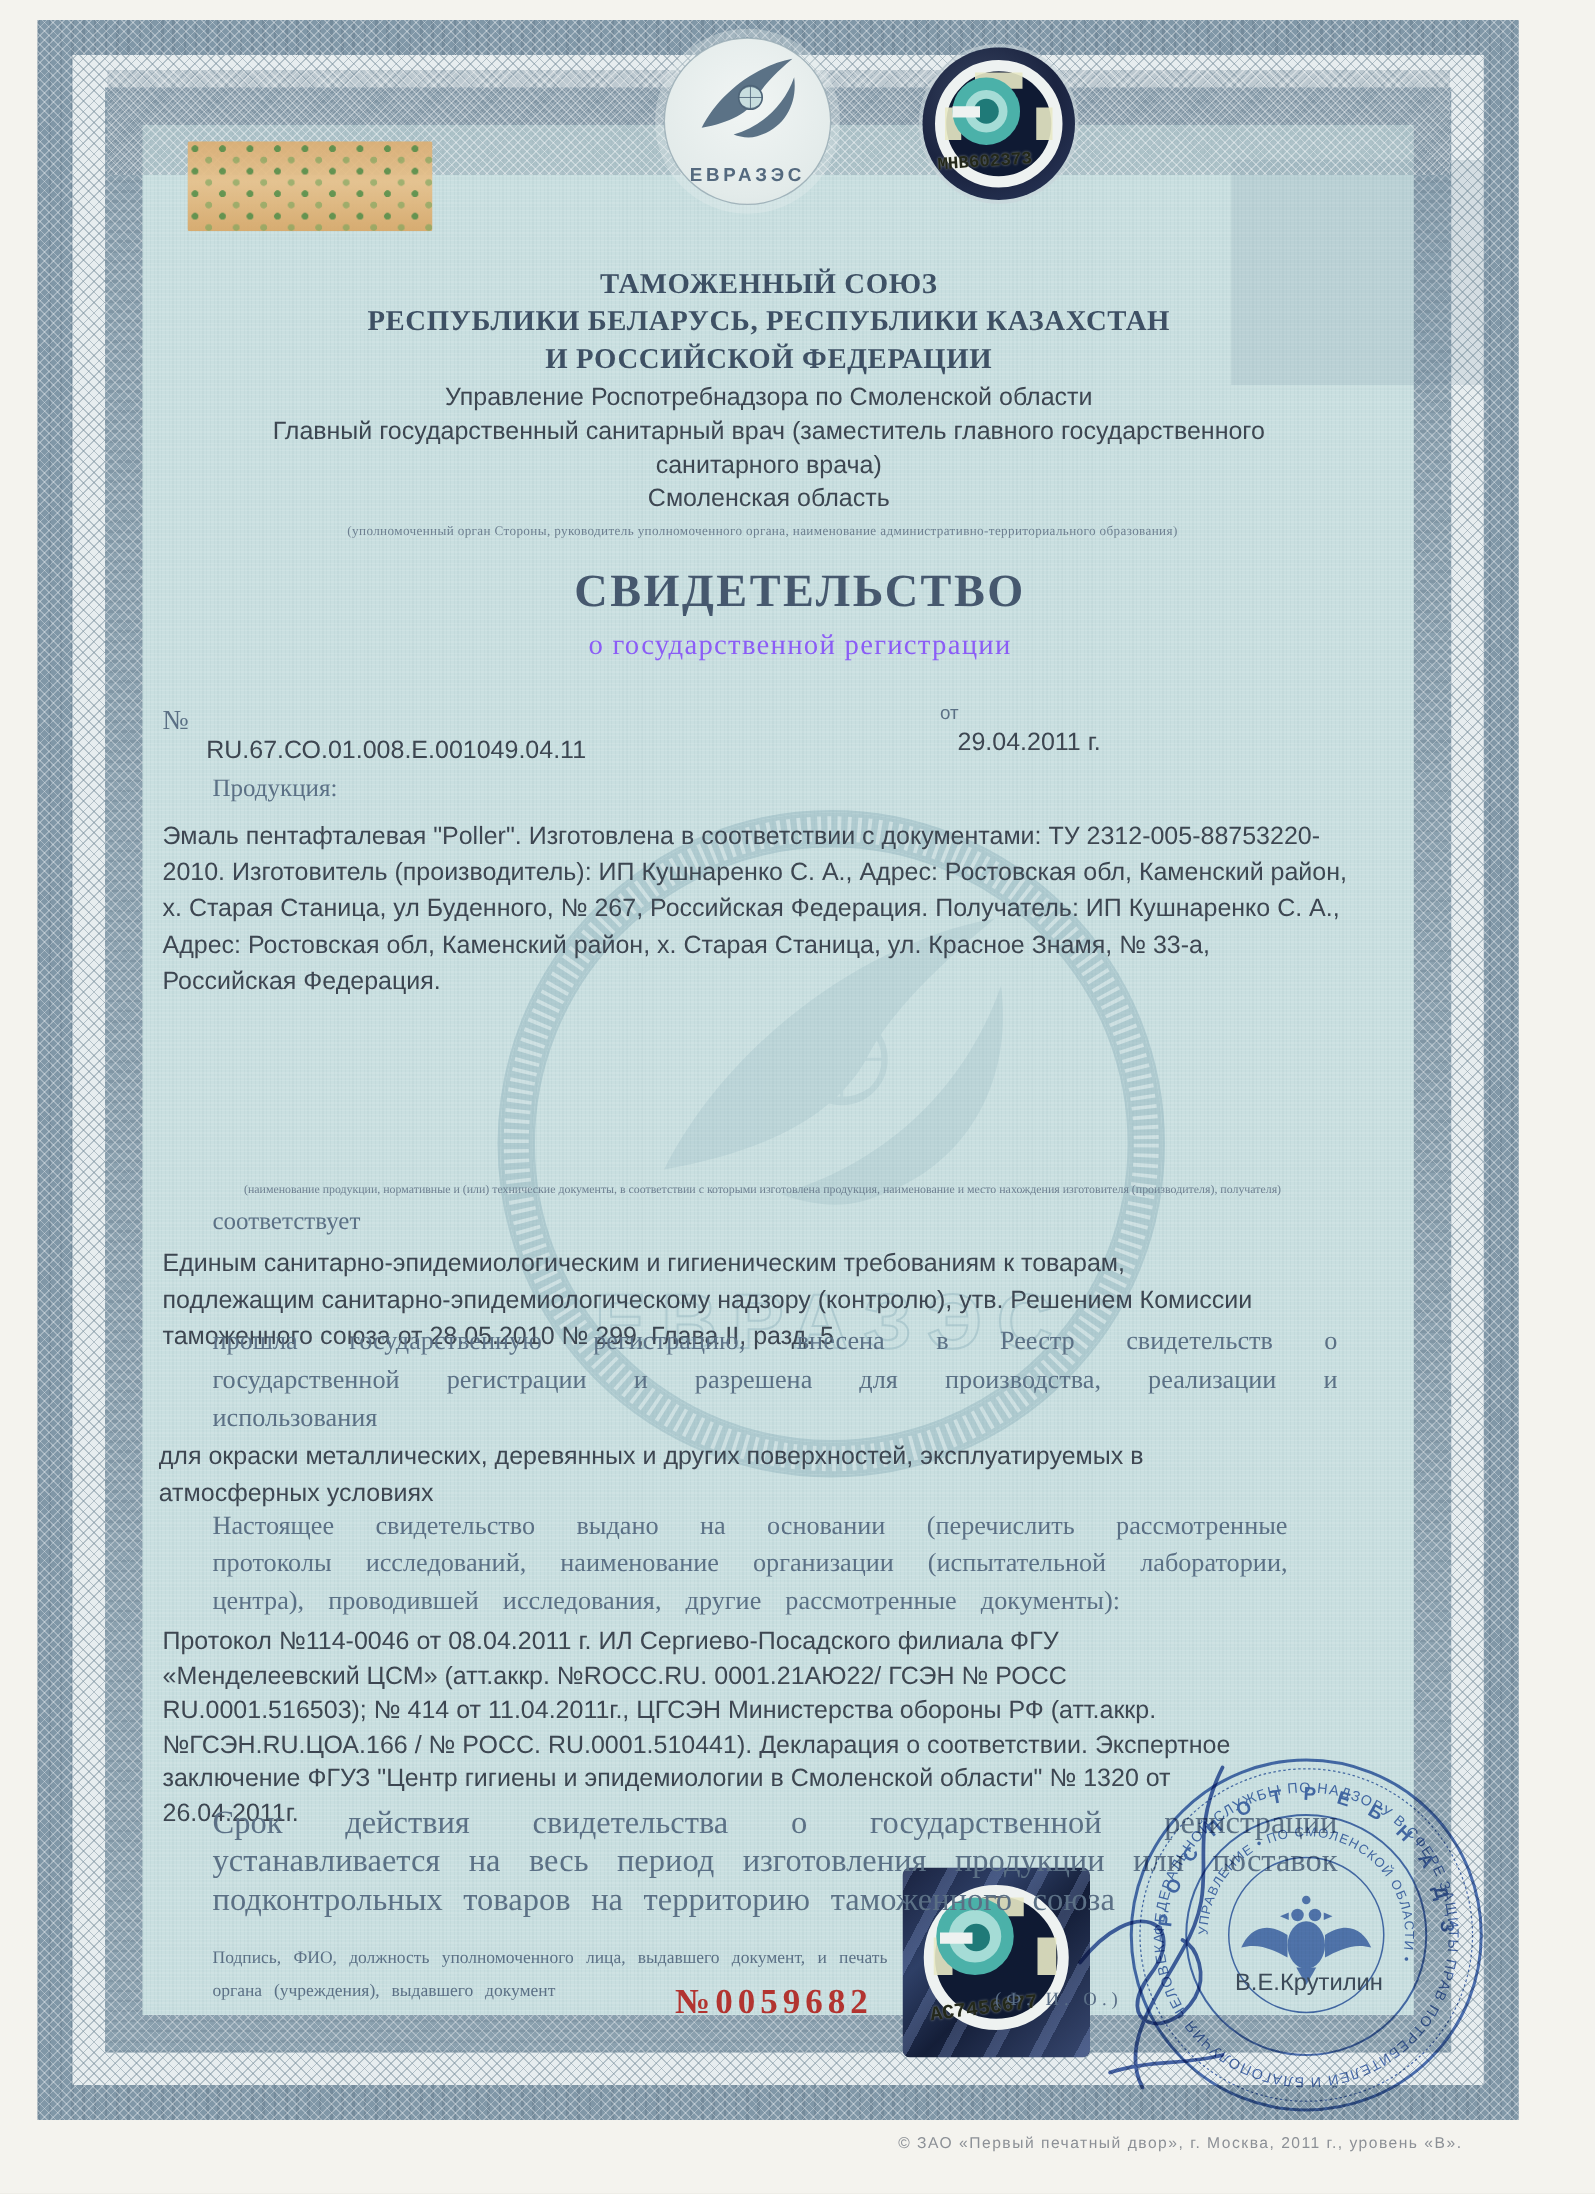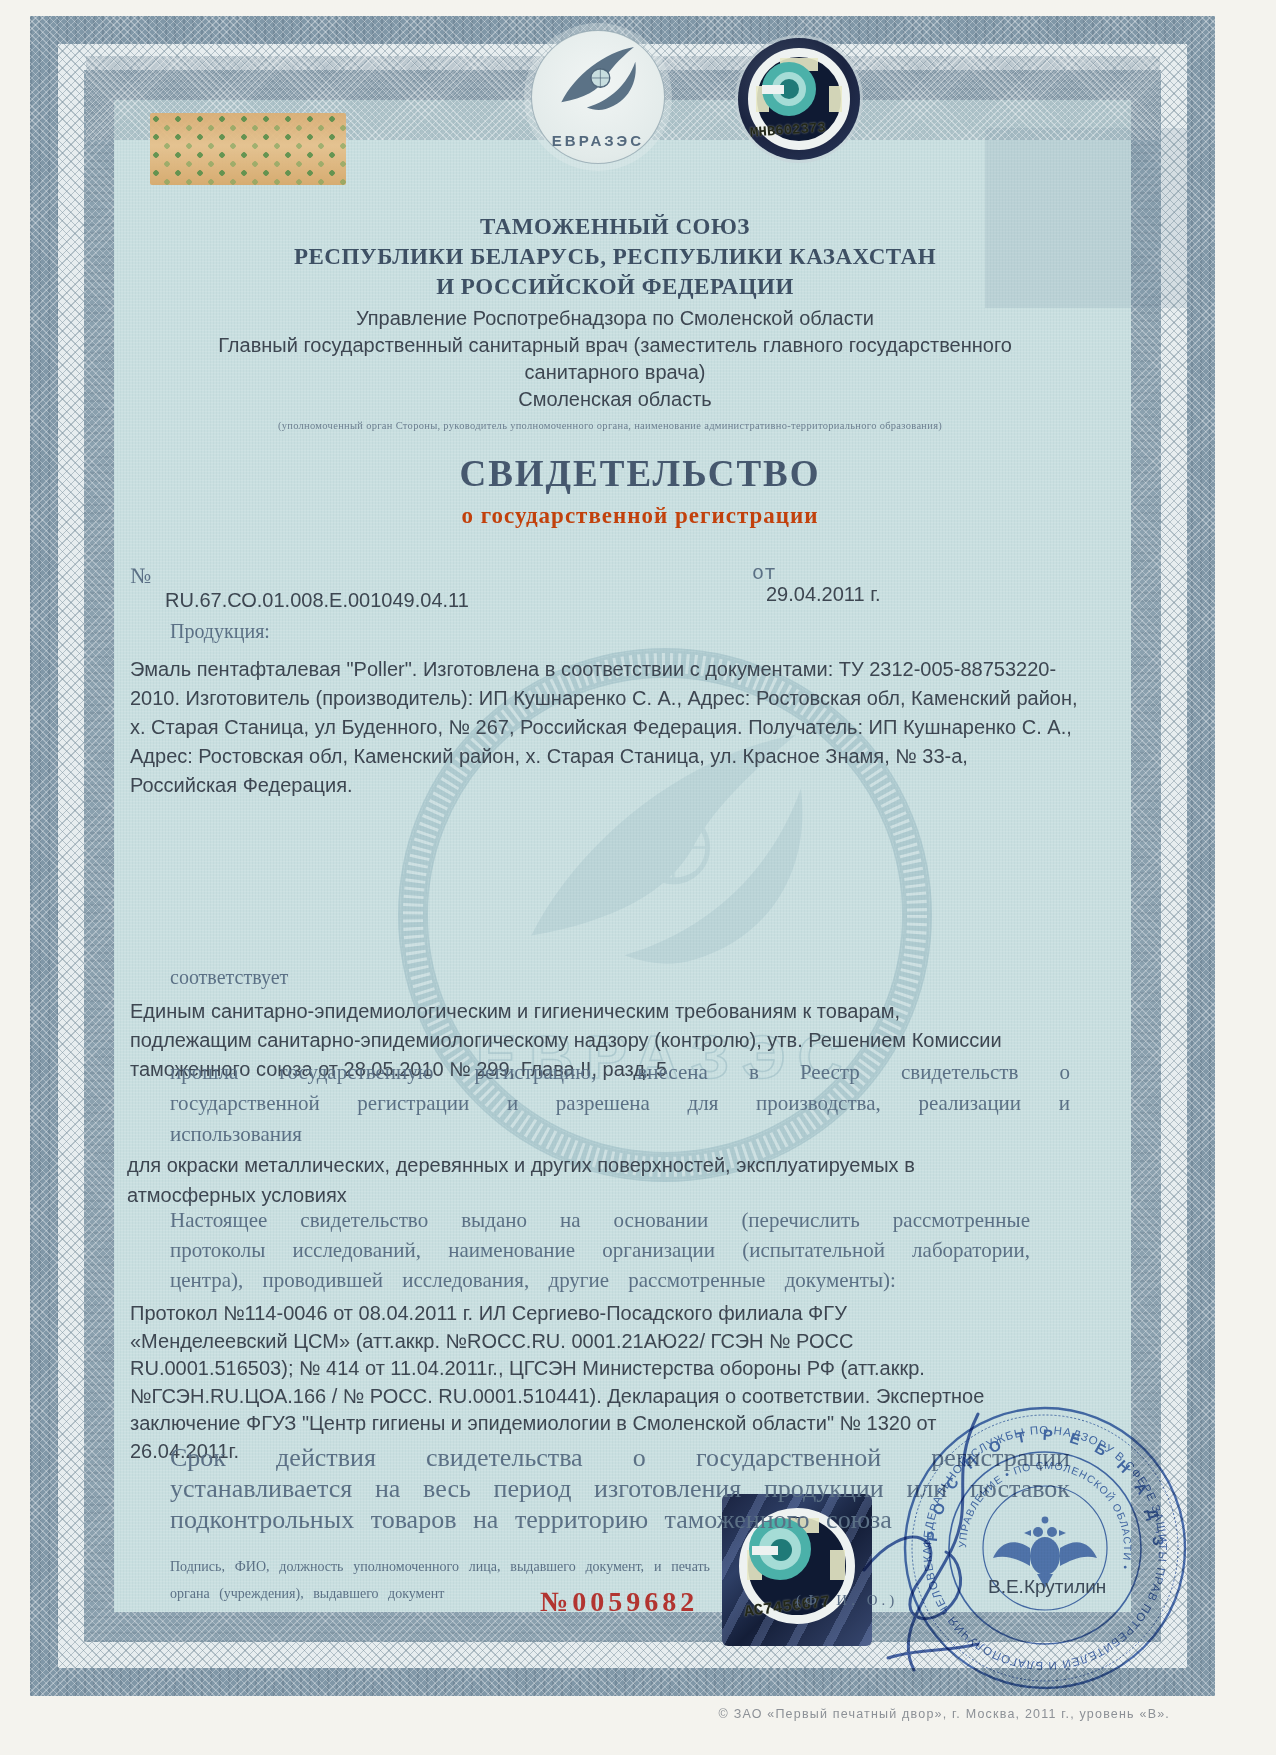--- a/index.html
+++ b/index.html
@@ -89,26 +89,26 @@
     font-size:23px;line-height:30px;letter-spacing:.5px;}
   #authority-block{left:175px;top:305px;width:880px;text-align:center;
     font-size:20px;line-height:27px;}
   #authority-note{left:160px;top:420px;width:900px;text-align:center;
     font-family:"Liberation Serif",serif;font-size:10.5px;color:#6d7f90;letter-spacing:.3px;}
 
   #title-main{left:140px;top:452px;width:1000px;text-align:center;
     font-family:"Liberation Serif",serif;font-weight:bold;font-size:37px;
     letter-spacing:2px;color:#46586e;}
   #title-sub{left:140px;top:503px;width:1000px;text-align:center;
-    font-family:"Liberation Serif",serif;font-weight:bold;font-size:23px;
-    letter-spacing:1px;color:#c2410c;}
+    font-family:"Liberation Serif",serif;font-weight:normal;font-size:23px;
+    letter-spacing:1px;color:#8b5cf6;}
 
   #num-label{left:130px;top:563px;font-family:"Liberation Serif",serif;font-size:22px;color:#5b7085;}
   #num-value{left:165px;top:589px;font-size:20px;}
-  #date-label{left:752px;top:562px;font-family:Liberation Mono, monospace;font-size:20px;color:#5b7085;}
+  #date-label{left:752px;top:562px;font-family:Liberation Sans, sans-serif;font-size:15px;color:#5b7085;}
   #date-value{left:766px;top:583px;font-size:20px;}
 
   #product-label{left:130px;top:620px;font-size:20px;}
   #product-desc{left:130px;top:655px;width:950px;font-size:20px;line-height:29px;}
   #product-note{left:120px;top:947px;width:980px;text-align:center;
     font-family:"Liberation Serif",serif;font-size:9.5px;color:#6d7f90;}
 
   #compliance-label{left:130px;top:966px;font-size:20px;}
   #requirements{left:130px;top:997px;width:880px;font-size:20px;line-height:29px;}
   #registration{left:130px;top:1057px;width:900px;font-size:21px;line-height:31px;
@@ -198,20 +198,21 @@
   <div class="abs" id="title-main">СВИДЕТЕЛЬСТВО</div>
   <div class="abs" id="title-sub">о государственной регистрации</div>
 
   <div class="abs" id="num-label">№</div>
   <div class="abs sans" id="num-value">RU.67.СО.01.008.Е.001049.04.11</div>
   <div class="abs" id="date-label">от</div>
   <div class="abs sans" id="date-value">29.04.2011 г.</div>
 
   <div class="abs serif" id="product-label">Продукция:</div>
   <div class="abs sans" id="product-desc">Эмаль пентафталевая "Poller". Изготовлена в соответствии с документами: ТУ 2312-005-88753220-2010. Изготовитель (производитель): ИП Кушнаренко С. А., Адрес: Ростовская обл, Каменский район, х. Старая Станица, ул Буденного, № 267,  Российская Федерация.  Получатель: ИП Кушнаренко С. А., Адрес: Ростовская обл, Каменский район, х. Старая Станица, ул. Красное Знамя, № 33-а,  Российская Федерация.</div>
+  <div class="abs" id="product-note">(наименование продукции, нормативные и (или) технические документы, в соответствии с которыми изготовлена продукция, наименование и место нахождения изготовителя (производителя), получателя)</div>
 
   <svg class="abs" id="watermark" width="560" height="560" viewBox="0 0 560 560">
     <circle cx="280" cy="275" r="252" fill="none" stroke="#76a0ae" stroke-width="26"></circle>
     <circle cx="280" cy="275" r="252" fill="none" stroke="#ffffff" stroke-width="20" stroke-dasharray="3 5" opacity=".7"></circle>
     <circle cx="280" cy="275" r="266" fill="none" stroke="#76a0ae" stroke-width="2"></circle>
     <circle cx="280" cy="275" r="238" fill="none" stroke="#76a0ae" stroke-width="2"></circle>
     <g transform="translate(112,80) scale(2.45)" fill="#7aa2b0" opacity=".55">
       <path d="M14,88 C34,48 78,14 122,6 C98,26 86,40 80,52 C70,70 48,82 14,88 Z"></path>
       <path d="M52,96 C86,86 112,62 124,28 C128,58 114,88 80,98 C70,101 60,99 52,96 Z"></path>
       <circle cx="72" cy="52" r="14" fill="none" stroke="#7aa2b0" stroke-width="2"></circle>

